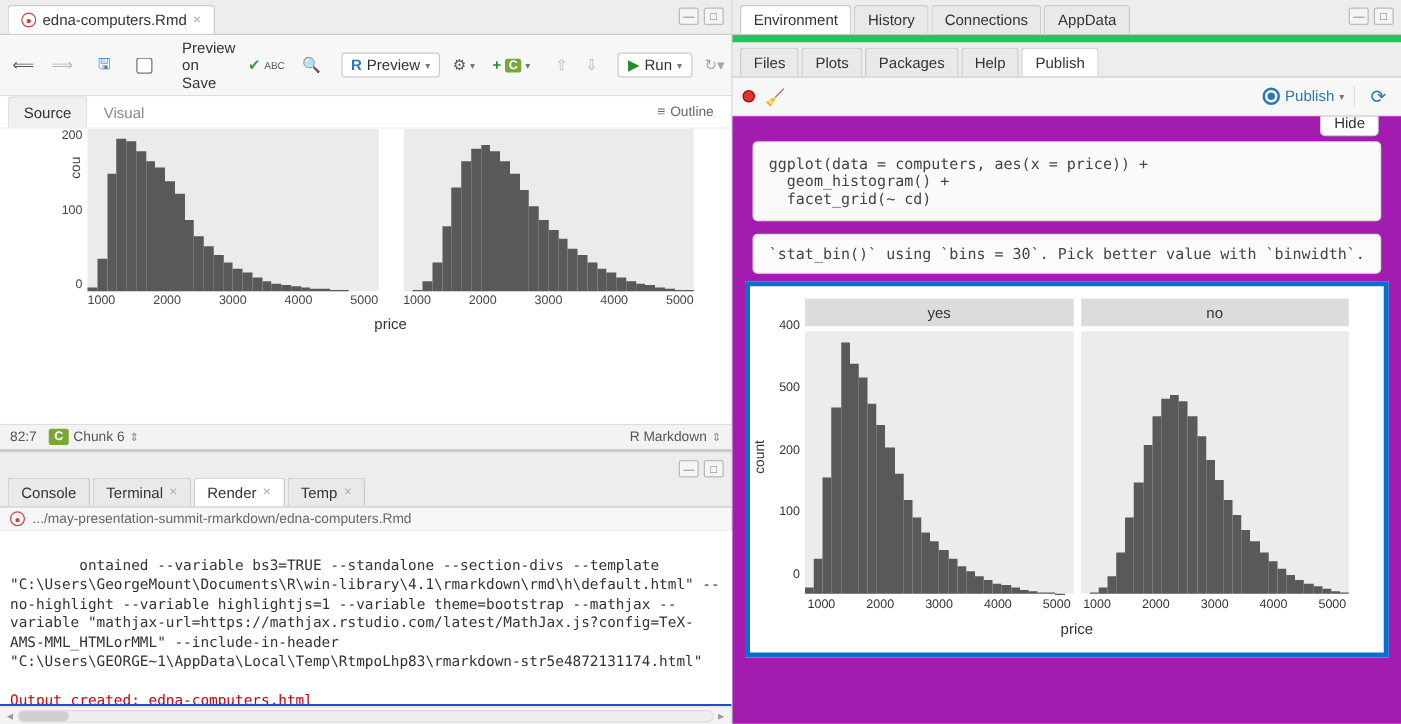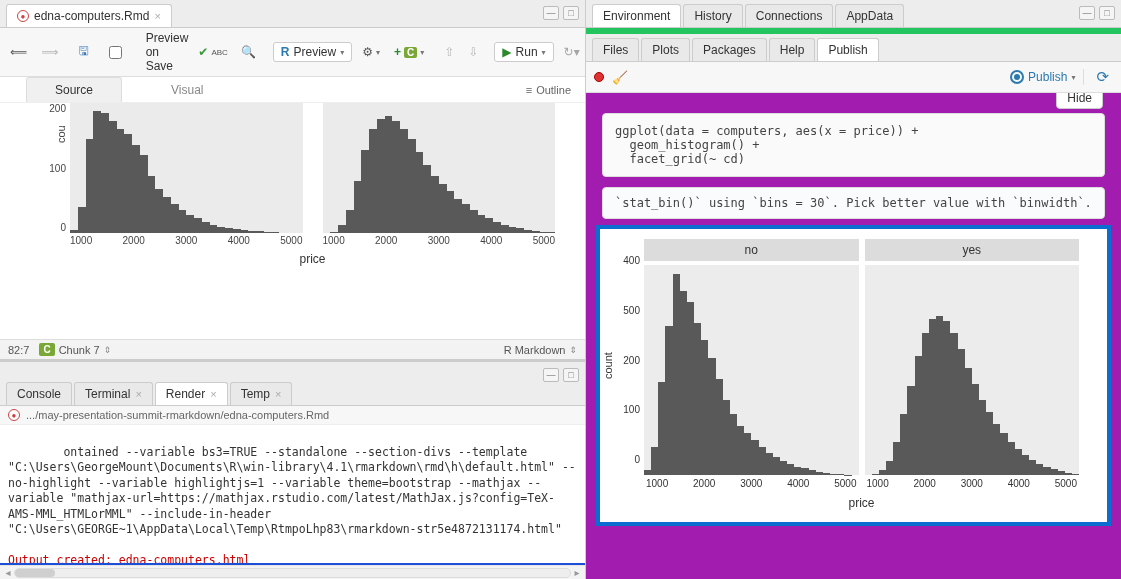--- a/index.html
+++ b/index.html
@@ -18,21 +18,21 @@
   .winbtn { width:16px; height:14px; border:1px solid #bbb; background:#f5f5f5; border-radius:2px; display:flex; align-items:center; justify-content:center; font-size:9px; color:#777; }
 
   
   .toolbar { display:flex; align-items:center; gap:6px; padding:3px 6px; background:#f7f7f7; border-bottom:1px solid #ddd; }
   .tbtn { padding:2px 4px; border-radius:3px; display:flex; align-items:center; gap:3px; color:#555; }
   .sep { width:1px; height:16px; background:#ddd; }
   .pill { border:1px solid #ccc; border-radius:3px; padding:2px 7px; background:#fff; display:flex; align-items:center; gap:4px; }
   .caret { font-size:8px; color:#777; }
 
   .subtabs { display:flex; gap:0; padding:0 6px; background:#fff; border-bottom:1px solid #eee; align-items:center; }
-  .subtab { padding:5px 28px; color:#888; border:1px solid transparent; border-bottom:none;margin-left:20px; }
+  .subtab { padding:5px 12px; color:#888; border:1px solid transparent; border-bottom:none; }
   .subtab.active { background:#f0f0f0; color:#333; border-color:#ddd; border-radius:3px 3px 0 0; }
   .subtabs .right-tool { margin-left:auto; display:flex; align-items:center; gap:4px; color:#666; font-size:11px; padding:4px 8px; }
 
   
   .editor-body { flex:1; background:#fff; overflow:hidden; position:relative; }
   .plotwrap { padding:0 30px 10px 70px; }
   .ylabel { position:absolute; left:55px; top:40px; transform:rotate(-90deg); transform-origin:left top; font-size:11px; color:#444; }
   .facets { display:flex; gap:20px; }
   .facet { flex:1; }
   .panel { background:#ebebeb; height:130px; position:relative; }
@@ -237,21 +237,21 @@
                 </div>
             </div>
           </div>
           <div class="xlabel">price</div>
         </div>
       </div>
       <div class="statusbar">
         <span>82:7</span>
         <span style="display:flex;align-items:center;gap:4px">
           <span class="chunk-badge">C</span>
-          <span>Chunk 7</span>
+          <span>Chunk 6</span>
           <span style="font-size:9px;color:#888">⇕</span>
         </span>
         <span class="spacer"></span>
         <span style="display:flex;align-items:center;gap:4px">
           <span>R Markdown</span>
           <span style="font-size:9px;color:#888">⇕</span>
         </span>
       </div>
     </div>
 
@@ -360,22 +360,22 @@
         <div class="viewer-plot">
           <div class="v-ylabel">count</div>
           <div class="vaxis-y" id="viewer-yticks">
               <span>400</span>
               <span>500</span>
               <span>200</span>
               <span>100</span>
               <span>0</span>
             </div>
           <div class="facet-header">
+            <div class="strip">yes</div>
             <div class="strip">no</div>
-            <div class="strip">yes</div>
           </div>
           <div class="vpanels">
             <div class="vpanel">
                 <div class="bars" id="vf0" style="height:100%">
                   <div class="bar" style="height: 2.22222%;"></div>
                   <div class="bar" style="height: 13.3333%;"></div>
                   <div class="bar" style="height: 44.4444%;"></div>
                   <div class="bar" style="height: 71.1111%;"></div>
                   <div class="bar" style="height: 95.5556%;"></div>
                   <div class="bar" style="height: 87.7778%;"></div>

